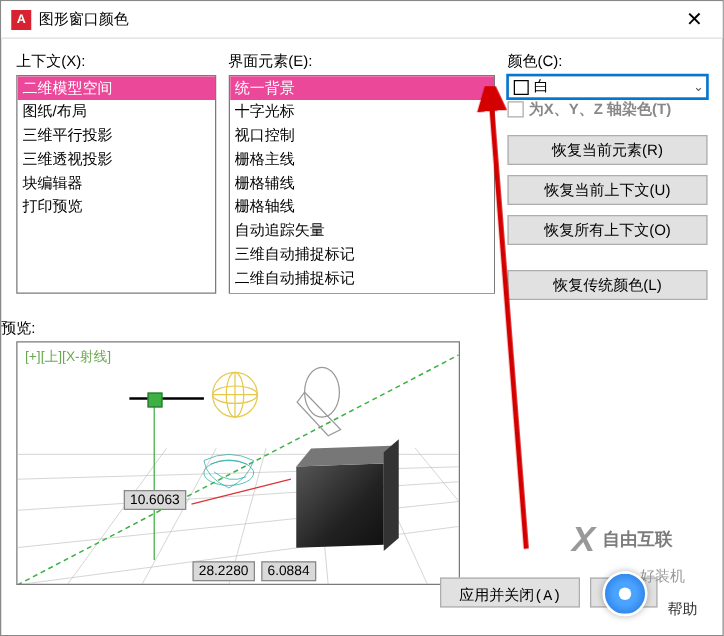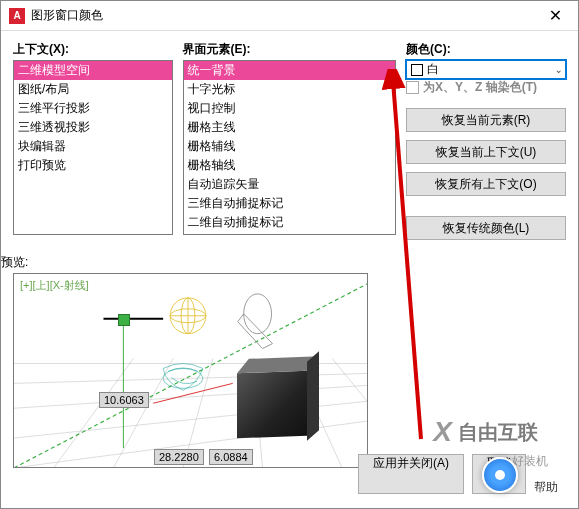--- a/index.html
+++ b/index.html
@@ -7,40 +7,40 @@
 .dialog { width: 579px; height: 509px; background: #fff; border: 1px solid #888; position: relative; }
 .title-bar { height: 30px; border-bottom: 1px solid #ddd; display: flex; align-items: center; padding: 0 0 0 8px; background: #fff; }
 .app-icon { width: 16px; height: 16px; background: #d92231; color: #fff; font-size: 10px; font-weight: bold; display: flex; align-items: center; justify-content: center; margin-right: 6px; }
 .title-text { flex: 1; font-size: 12px; }
 .close-btn { width: 45px; height: 30px; display: flex; align-items: center; justify-content: center; font-size: 16px; cursor: default; }
 .content { padding: 10px 12px 0 12px; display: flex; gap: 10px; }
 .col { display: flex; flex-direction: column; }
 .col-left { width: 160px; }
 .col-mid { width: 214px; }
 .col-right { flex: 1; }
-.lbl { font-size: 12px; margin-bottom: 2px; font-weight: bold; }
+.lbl { font-size: 12px; margin-bottom: 2px; }
 .listbox { border: 1px solid #7a7a7a; background: #fff; height: 175px; overflow-y: scroll; font-size: 12px; }
 .listbox-item { padding: 1px 4px; white-space: nowrap; }
 .listbox-item.selected { background: #ec4899; color: #fff; }
 .color-combo { flex: 1; height: 22px; border: 1px solid #7a7a7a; display: flex; align-items: center; padding: 0 4px; gap: 4px; background: #fff; position: relative; }
 .color-swatch { width: 12px; height: 12px; border: 1px solid #000; background: #fff; }
 .combo-arrow { position: absolute; right: 2px; font-size: 10px; color: #555; }
 .checkbox-row { display: flex; align-items: center; gap: 4px; margin-bottom: 12px; color: #888; font-weight: bold; }
 .checkbox-box { width: 13px; height: 13px; border: 1px solid #aaa; background: #fff; }
 .btn { width: 160px; height: 24px; border: 1px solid #adadad; background: #e1e1e1; font-size: 12px; cursor: default; margin-bottom: 8px; display: flex; align-items: center; justify-content: center; }
 .preview-label { margin: 6px 0 2px 0; font-size: 12px; }
 .preview-area { margin: 0 12px; border: 1px solid #7a7a7a; height: 195px; background: #fff; position: relative; overflow: hidden; width: 355px; }
 .axis-label { position: absolute; top: 4px; left: 6px; font-size: 11px; color: #6aa84f; }
 .bottom-buttons { position: absolute; bottom: 12px; right: 20px; display: flex; gap: 8px; align-items: center; }
-.bottom-btn { height: 40px; padding: 0 14px; border: 1px solid #adadad; background: #e1e1e1; font-size: 12px; display: flex; align-items: flex-start; justify-content: center; cursor: default; }
+.bottom-btn { height: 24px; padding: 0 14px; border: 1px solid #adadad; background: #e1e1e1; font-size: 12px; display: flex; align-items: flex-end; justify-content: center; cursor: default; font-family: Liberation Mono, monospace; }
 .help-text { font-size: 12px; color: #333; margin-top: 27px; }
 .arrow-overlay { position: absolute; pointer-events: none; z-index: 100; }
 .watermark { position: absolute; right: 40px; bottom: 60px; display: flex; align-items: center; gap: 6px; pointer-events: none; z-index: 90; opacity: 0.85; }
 .wm-x { font-size: 28px; font-weight: bold; font-style: italic; color: #888; text-shadow: 1px 1px 0 #fff; }
-.wm-text { font-size: 20px; font-weight: bold; color: #666; }
+.wm-text { font-size: 14px; font-weight: bold; color: #666; }
 .wm-badge { position: absolute; right: 60px; bottom: 15px; width: 36px; height: 36px; border-radius: 50%; background: radial-gradient(circle, #4aa3ff 40%, #1e6fd9 100%); border: 2px solid #fff; box-shadow: 0 0 6px rgba(0,0,0,.3); pointer-events: none; z-index: 95; display:flex; align-items:center; justify-content:center; }
 .wm-badge::after { content:""; width:10px; height:10px; background:#fff; border-radius:50%; }
 .wm-sub { position:absolute; right: 30px; bottom: 38px; font-size: 12px; color:#999; pointer-events:none; z-index:90; }
 .coord-box { position:absolute; background:#d9d9d9; border:1px solid #888; padding:1px 4px; font-size:11px; }
 .green-handle { position:absolute; width:12px; height:12px; background:#3cb043; border:1px solid #2a7a2f; }
 
 .grid-layer { position:absolute; inset:0; }
 .obj-cube { position:absolute; right:60px; bottom:30px; width:70px; height:65px; background:linear-gradient(135deg,#555 0%, #222 60%, #111 100%); transform: skewY(-2deg); }
 .obj-cube::before { content:""; position:absolute; top:-14px; left:6px; width:70px; height:14px; background:#777; transform: skewX(-40deg); }
 .obj-cube::after { content:""; position:absolute; top:-14px; right:-12px; width:12px; height:79px; background:#333; transform: skewY(-40deg); transform-origin: top; }

